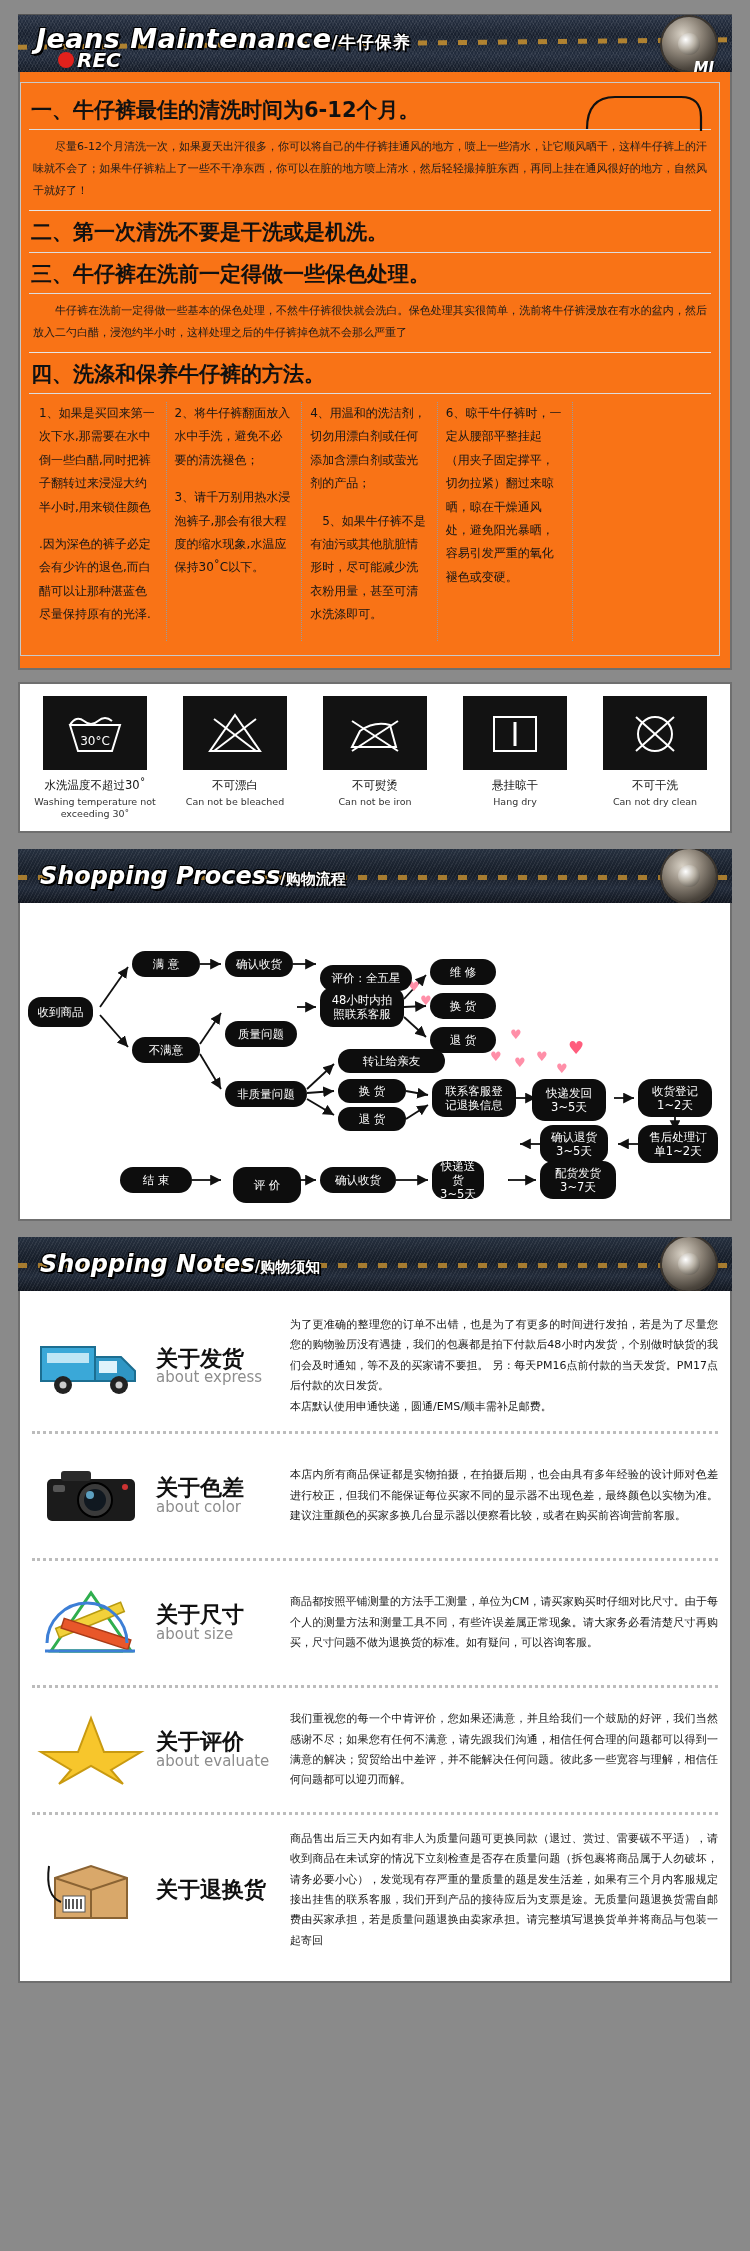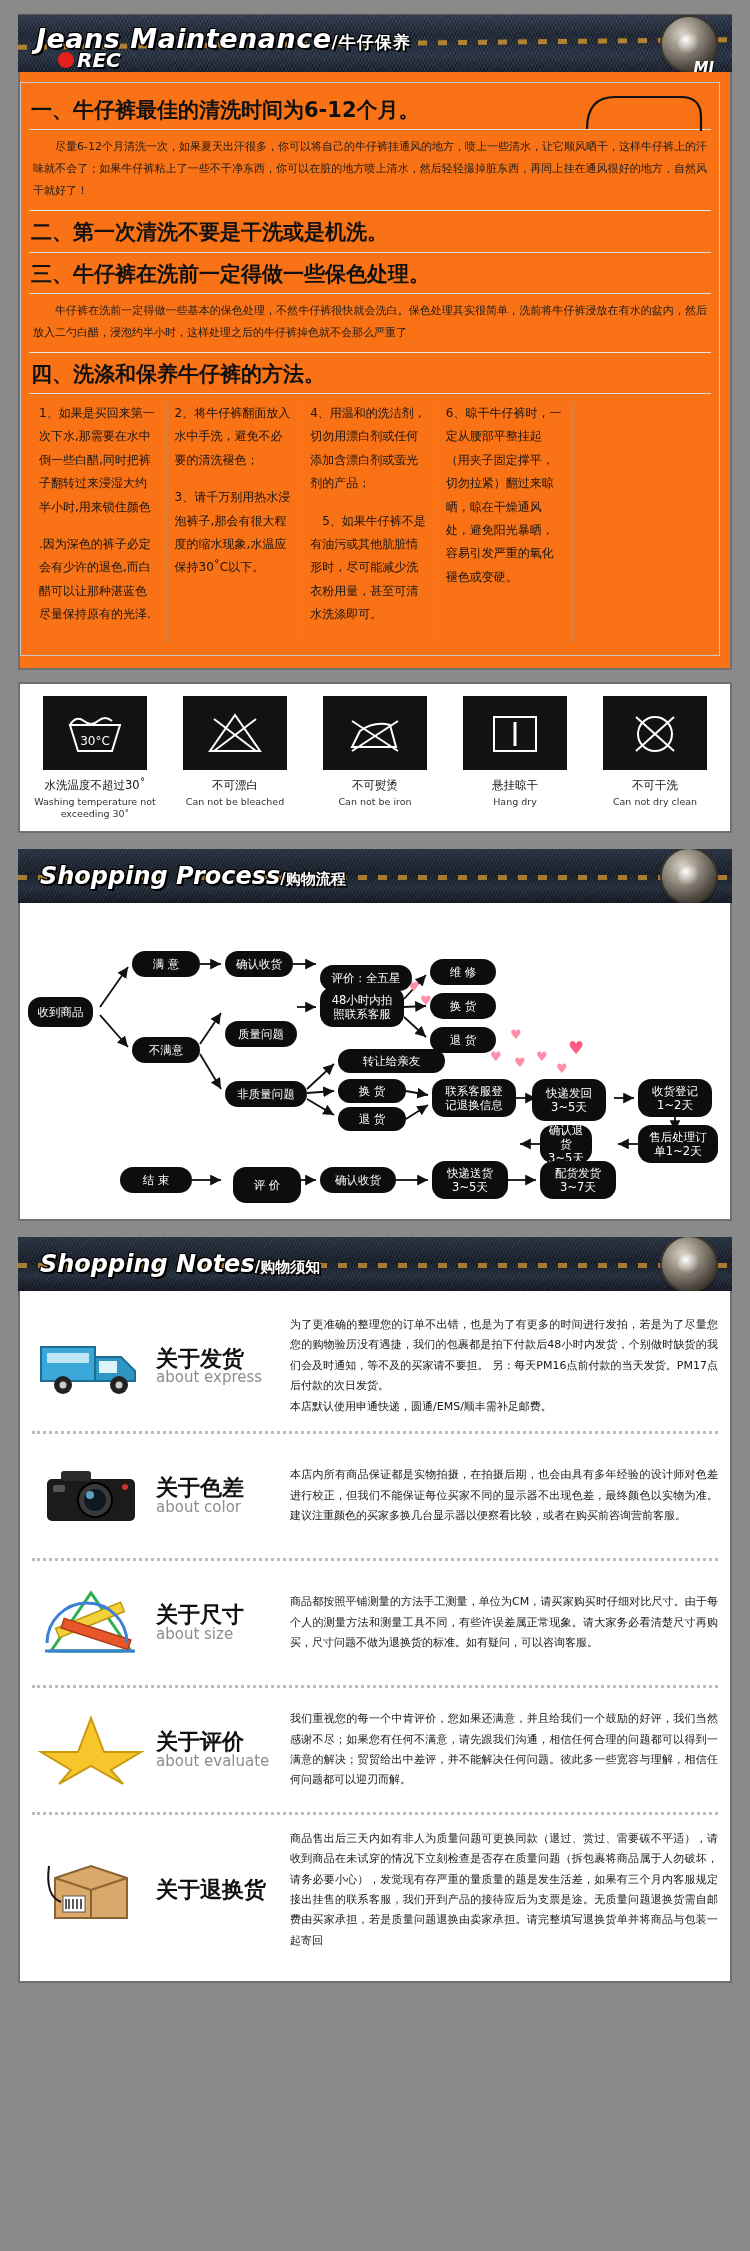--- a/index.html
+++ b/index.html
@@ -399,28 +399,28 @@
         <div class="node" style="left: 205px; top: 172px; width: 82px; height: 26px;">非质量问题</div>
         <div class="node" style="left: 318px; top: 140px; width: 107px; height: 24px;">转让给亲友</div>
         <div class="node" style="left: 318px; top: 170px; width: 68px; height: 24px;">换 货</div>
         <div class="node" style="left: 318px; top: 198px; width: 68px; height: 24px;">退 货</div>
         <div class="node" style="left: 412px; top: 170px; width: 84px; height: 38px;">联系客服登
 记退换信息</div>
         <div class="node" style="left: 512px; top: 170px; width: 74px; height: 42px;">快递发回
 3~5天</div>
         <div class="node" style="left: 618px; top: 170px; width: 74px; height: 38px;">收货登记
 1~2天</div>
-        <div class="node" style="left: 520px; top: 216px; width: 52px; height: 38px;">确认退货
+        <div class="node" style="left: 520px; top: 216px; width: 68px; height: 38px;">确认退货
 3~5天</div>
         <div class="node" style="left: 618px; top: 216px; width: 80px; height: 38px;">售后处理订
 单1~2天</div>
         <div class="node" style="left: 100px; top: 258px; width: 72px; height: 26px;">结 束</div>
         <div class="node" style="left: 213px; top: 258px; width: 68px; height: 36px;">评 价</div>
         <div class="node" style="left: 300px; top: 258px; width: 76px; height: 26px;">确认收货</div>
-        <div class="node" style="left: 412px; top: 252px; width: 76px; height: 38px;">快递送货
+        <div class="node" style="left: 412px; top: 252px; width: 52px; height: 38px;">快递送货
 3~5天</div>
         <div class="node" style="left: 520px; top: 252px; width: 76px; height: 38px;">配货发货
 3~7天</div>
       </div>
   </div>
 
   <div class="band">
     <div class="band-title">
       <span>Shopping Notes</span><span class="cn">/购物须知</span>
     </div>

